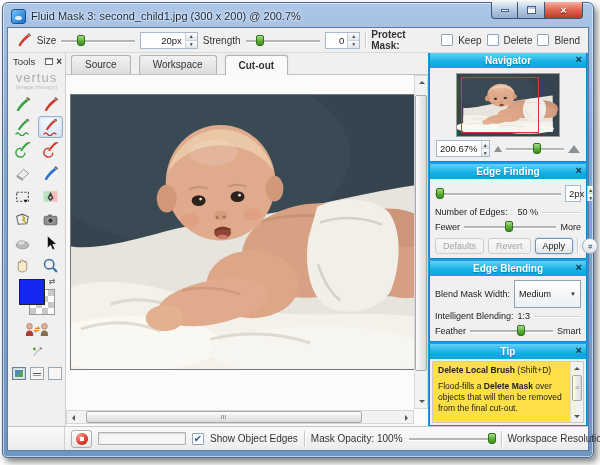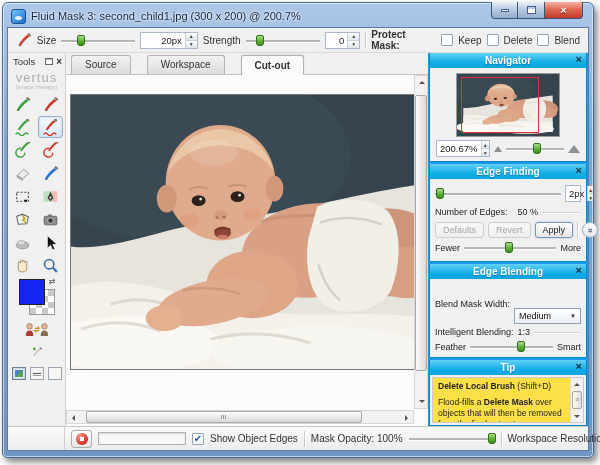--- a/index.html
+++ b/index.html
@@ -65,21 +65,21 @@
   .fgcolor{position:absolute;left:0;top:0;width:26px;height:26px;background:#1427f0;border:1px solid #222;}
   .swap-arr{position:absolute;right:-1px;top:-2px;font-size:8px;color:#555;}
   .tool-single{margin-top:1px;}
   .viewrow{display:flex;gap:4px;margin-top:4px;align-items:center;}
   .viewbtn{width:14px;height:13px;border:1px solid #9aa7b3;background:#f6f6f6;position:relative;}
   .viewbtn.active{border-color:#6d8196;box-shadow:inset 0 0 2px #8ea2b6;background:#e8f0f8;}
   .viewbtn.active::after{content:"";position:absolute;inset:2px;background:linear-gradient(135deg,#4f86c0 50%,#58a34e 50%);}
   .viewbtn.split::after{content:"";position:absolute;left:2px;right:2px;top:5px;height:1px;background:#555;box-shadow:0 2px 0 #999;}
   
   .center{flex:1;display:flex;flex-direction:column;min-width:0;}
-  .tabstrip{height:22px;flex:none;display:flex;align-items:flex-end;gap:16px;padding:0 0 0 5px;border-bottom:1px solid #c2c2c2;}
+  .tabstrip{height:22px;flex:none;display:flex;align-items:flex-end;gap:8px;padding:0 0 0 5px;border-bottom:1px solid #c2c2c2;}
   .tab{font-size:10px;color:#333;padding:3px 13px 4px;border:1px solid #b3b3b3;border-bottom:none;border-radius:3px 3px 0 0;
     background:linear-gradient(#f2f2f2,#dcdcdc);position:relative;top:0;}
   .tab.active{background:#fafafa;font-weight:bold;padding-top:4px;top:1px;z-index:2;box-shadow:0 -1px 2px rgba(0,0,0,.08);}
   .canvas{position:relative;flex:1;background:#fbfbfb;overflow:hidden;}
   .photo{position:absolute;left:4px;top:19px;width:356px;height:276px;border:1px solid #777;}
   .photo svg{display:block;width:100%;height:100%;}
   
   .hscroll{position:absolute;left:0;right:14px;bottom:2px;height:14px;background:#f2f2f2;border:1px solid #d7d7d7;display:flex;align-items:stretch;}
   .vscroll{position:absolute;top:0;bottom:17px;right:0;width:14px;background:#f2f2f2;border:1px solid #d7d7d7;display:flex;flex-direction:column;align-items:stretch;}
   .sb-btn{flex:none;width:13px;height:13px;display:flex;align-items:center;justify-content:center;}
@@ -113,21 +113,21 @@
   
   .row{display:flex;align-items:center;gap:4px;margin:3px 0;}
   .hline{flex:1;height:1px;background:#d4d4d4;box-shadow:0 1px 0 #fff;}
   .grow{flex:1;}
   .btn{font-size:9px;color:#222;padding:2px 7px;border:1px solid #a8a8a8;border-radius:3px;background:linear-gradient(#fefefe,#e6e6e6);}
   .btn.disabled{color:#a6a6a6;border-color:#cdcdcd;background:linear-gradient(#f8f8f8,#eee);}
   .btn.primary{border-color:#7096be;box-shadow:0 0 2px rgba(90,140,200,.5);}
   .chevbtn{width:16px;height:16px;border-radius:50%;border:1px solid #9fb0c0;background:linear-gradient(#fff,#dde4ea);
     display:flex;align-items:center;justify-content:center;flex:none;}
   .chevbtn span{display:block;transform:rotate(-90deg);font-size:9px;color:#4a6075;font-weight:bold;line-height:1;}
-  .dd{display:flex;align-items:center;gap:3px;border:1px solid #8fa3b5;background:linear-gradient(#fff,#ebeff3);height:16px;padding:0 4px;font-size:9px;color:#111;margin-top:25px;}
+  .dd{display:flex;align-items:center;gap:3px;border:1px solid #8fa3b5;background:linear-gradient(#fff,#ebeff3);height:28px;padding:0 4px;font-size:9px;color:#111;}
   .dd-arrow{margin-left:auto;font-size:6px;color:#333;}
   
   .panel.tip{flex:1;display:flex;flex-direction:column;min-height:0;}
   .tipbody{flex:1;margin:2px;background:#fde047;border:1px solid #c9c9c9;position:relative;padding:3px 17px 3px 5px;font-size:8.5px;line-height:1.3;color:#222;overflow:hidden;}
   .tipbody p{margin:0 0 5px;}
   .tipscroll{position:absolute;right:0;top:0;bottom:0;width:13px;background:#f1f1f1;border-left:1px solid #ddd;display:flex;flex-direction:column;}
   .tipscroll .sb-btn{width:12px;height:12px;}
   .tip-thumb{margin:1px;height:26px;border:1px solid #a9a9a9;border-radius:2px;background:linear-gradient(90deg,#fdfdfd,#dcdcdc);
     display:flex;align-items:center;justify-content:center;font-size:7px;color:#888;}
   .tipscroll .spacer{flex:1;}
@@ -525,36 +525,36 @@
                     <span class="spin-b">▲</span>
                     <span class="spin-b">▼</span>
                   </span>
                 </div>
               </div>
               <div class="row" style="margin-top:5px">
                 <span>Number of Edges:</span>
                 <span style="margin-left:6px">50 %</span>
                 <span class="hline"></span>
               </div>
+              <div class="row">
+                <span>Fewer</span>
+                <div class="slider grow">
+                  <div class="groove"></div>
+                    <div class="sthumb" style="left:49%"></div>
+                </div>
+                <span>More</span>
+              </div>
               <div class="row" style="margin-top:5px;margin-bottom:0">
                 <span class="btn disabled">Defaults</span>
                 <span class="btn disabled">Revert</span>
                 <span class="btn primary">Apply</span>
                 <div class="vsep"></div>
                 <span class="chevbtn">
                     <span>«</span>
                   </span>
-              </div>
-              <div class="row">
-                <span>Fewer</span>
-                <div class="slider grow">
-                  <div class="groove"></div>
-                    <div class="sthumb" style="left:49%"></div>
-                </div>
-                <span>More</span>
               </div>
             </div>
           </div>
 
           <div class="panel">
             <div class="phead">
               <span class="phead-title">Edge Blending</span>
               <span class="pclose">×</span>
             </div>
             <div class="pbody">

